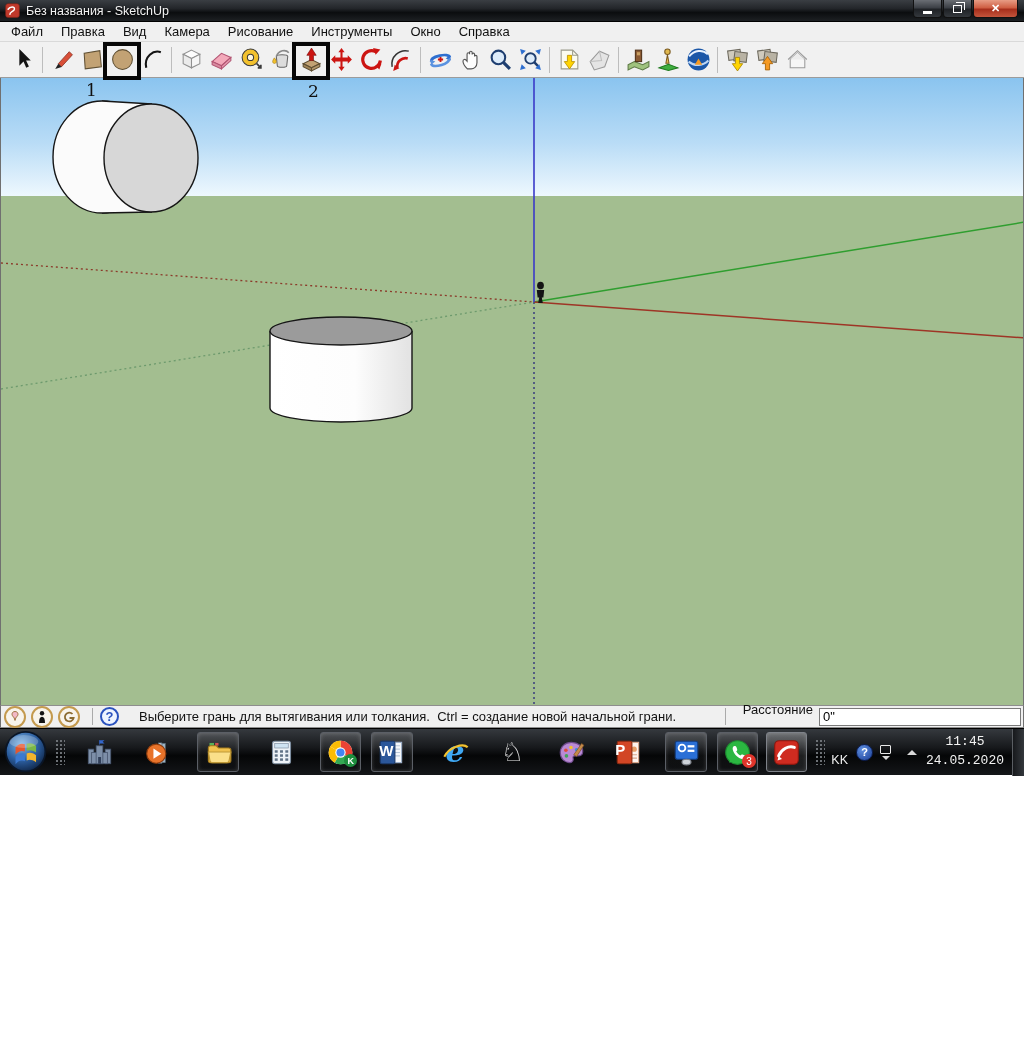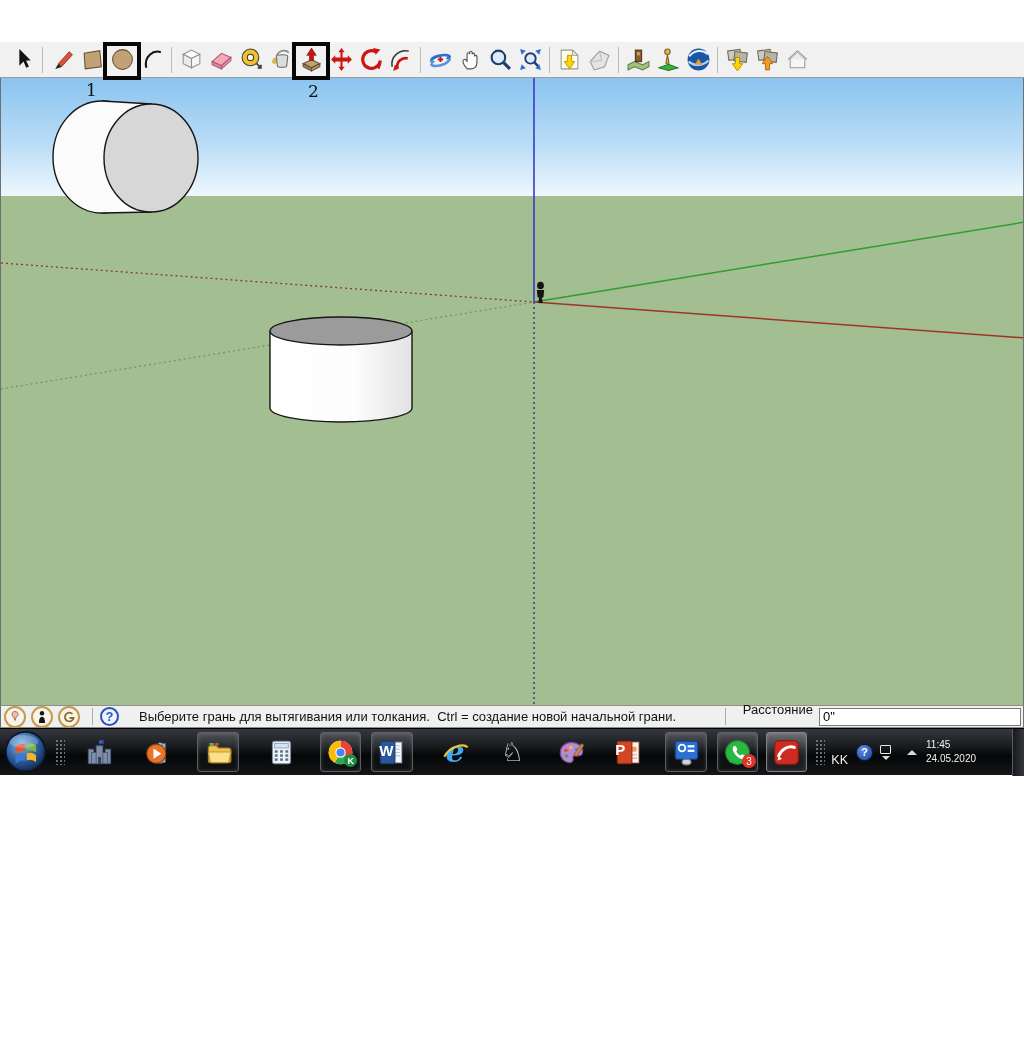--- a/index.html
+++ b/index.html
@@ -76,29 +76,55 @@
   .kbadge { position:absolute; right:3px; bottom:4px; width:13px; height:13px; border-radius:50%; background:#1e8e3e;
     color:#fff; font-size:9px; font-weight:bold; display:flex; align-items:center; justify-content:center; }
   .tray { margin-left:auto; display:flex; align-items:center; height:100%; }
   .lang { color:#f0f0f0; font-size:12.5px; margin:16px 8px 0 6px; }
   .thelp { width:17px; height:17px; border-radius:50%; background:radial-gradient(circle at 35% 30%, #5f8fe0, #1c3f96);
     border:1px solid #0c1f55; color:#fff; font-size:11px; font-weight:bold; display:flex; align-items:center; justify-content:center; }
   .tflag { display:flex; flex-direction:column; align-items:center; margin:0 7px; }
   .tflag .wshape { width:11px; height:9px; border:1px solid #e8e8e8; border-radius:1px; }
   .tri-down { width:0; height:0; border-left:4px solid transparent; border-right:4px solid transparent; border-top:4px solid #d9d9d9; margin-top:2px; }
   .tri-up { width:0; height:0; border-left:5px solid transparent; border-right:5px solid transparent; border-bottom:5px solid #d9d9d9; margin:0 9px; }
-  .clock { color:#f2f2f2; font-size:10px; line-height:1.45; margin-right:8px; width:78px; }
+  .clock { color:#f2f2f2; font-size:13px; text-align:center; line-height:1.45; margin-right:8px; width:78px;font-family:Liberation Mono, monospace; }
   .showdesk { width:12px; height:47px; background:linear-gradient(90deg,#17191c,#33373c); border-left:1px solid #5a5e63; }
 </style>
 </head>
 <body>
 
 <div class="screen">
 
-
+  <div class="titlebar">
+    <svg class="app-logo" viewBox="0 0 24 24">
+      <rect x="1" y="1" width="22" height="22" rx="4" fill="#c0392b" stroke="#7e2318"></rect>
+      <path d="M5 10c3-5 11-5 10 0-1 4-8 4-7 8" stroke="#fff" stroke-width="2.4" fill="none" stroke-linecap="round"></path>
+    </svg>
+    <span class="wtitle">Без названия - SketchUp</span>
+    <div class="caps">
+      <div class="cap">
+          <div class="glyph-min"></div>
+        </div>
+      <div class="cap">
+          <div class="glyph-res"></div>
+        </div>
+      <div class="cap close">✕</div>
+    </div>
+  </div>
+
+  <div class="menubar">
+    <span class="menu-item">Файл</span>
+    <span class="menu-item">Правка</span>
+    <span class="menu-item">Вид</span>
+    <span class="menu-item">Камера</span>
+    <span class="menu-item">Рисование</span>
+    <span class="menu-item">Инструменты</span>
+    <span class="menu-item">Окно</span>
+    <span class="menu-item">Справка</span>
+  </div>
 
   <div class="toolbar">
     <div class="ti">
         <svg viewBox="0 0 24 24">
           <path d="M8 2v16l4-4 2.6 6 2.6-1.2-2.7-5.8H19z" fill="#141414"></path>
         </svg>
       </div>
     <div class="tsep">
         <i></i>
       </div>

